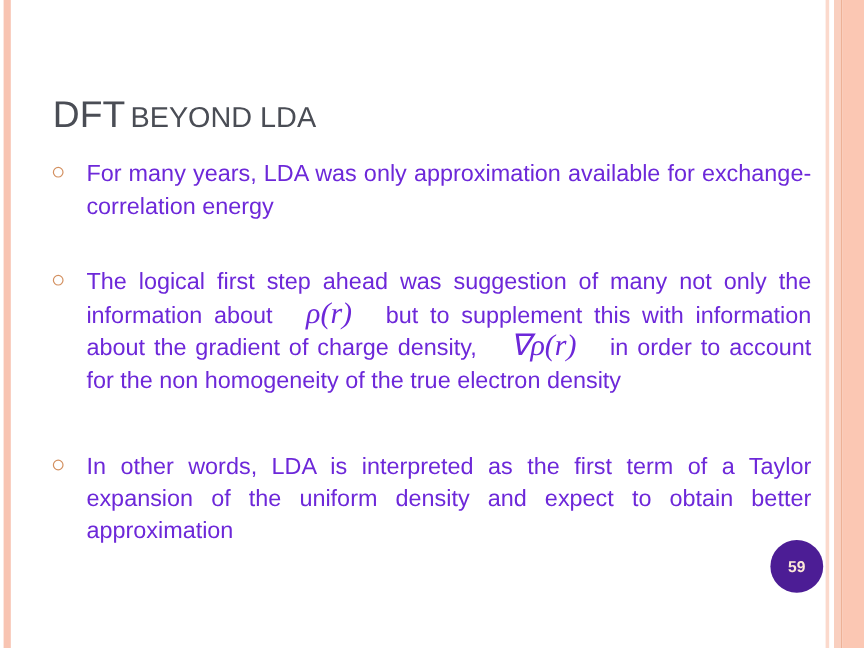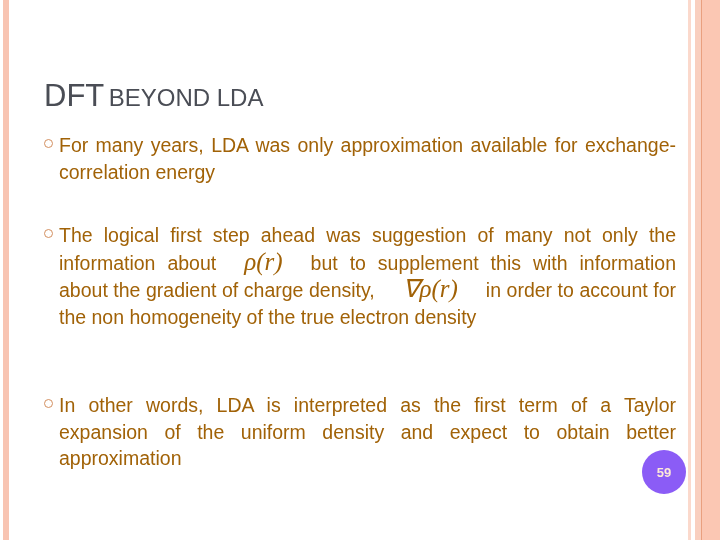--- a/index.html
+++ b/index.html
@@ -7,23 +7,23 @@
   .left-stripe { position:absolute; left:3px; top:0; width:6px; height:540px; background:#f8c4b2; }
   .rs1 { position:absolute; left:688px; top:0; width:3px; height:540px; background:#fbd9cc; }
   .rs2 { position:absolute; left:695px; top:0; width:6px; height:540px; background:#f9cfbf; }
   .rs3 { position:absolute; left:701px; top:0; width:1px; height:540px; background:#e9a07f; }
   .rs4 { position:absolute; left:702px; top:0; width:18px; height:540px; background:#fbc7b3; }
   .title { position:absolute; left:44px; top:78px; color:#4a4d55; white-space:nowrap; }
   .title .big { font-size:31px; }
   .title .small { font-size:24px; }
   .bullet { position:absolute; left:44px; width:632px; }
   .bullet .dot { position:absolute; left:0; top:7px; width:7px; height:7px; border:1.6px solid #d39060; border-radius:50%; }
-  .bullet .text { margin-left:15px; font-size:19.5px; line-height:26.5px; color:#a16207; text-align:justify; }
+  .bullet .text { margin-left:28px; font-size:19.5px; line-height:26.5px; color:#6d28d9; text-align:justify; }
   .math { font-family:"Liberation Serif", serif; font-style:italic; font-size:25px; display:inline-block; padding:0 28px; }
-  .page-badge { position:absolute; left:642px; top:450px; width:44px; height:44px; border-radius:50%; background:#8b5cf6; color:#fde8d8; font-size:13px; font-weight:bold; display:flex; align-items:center; justify-content:center; }
+  .page-badge { position:absolute; left:642px; top:450px; width:44px; height:44px; border-radius:50%; background:#4c1d95; color:#fde8d8; font-size:13px; font-weight:bold; display:flex; align-items:center; justify-content:center; }
 </style>
 </head>
 <body>
 
 <div class="left-stripe"></div>
 <div class="rs1"></div>
 <div class="rs2"></div>
 <div class="rs3"></div>
 <div class="rs4"></div>
 
@@ -35,18 +35,18 @@
 <div class="bullet" style="top:132px;">
   <span class="dot"></span>
   <div class="text">For many years, LDA was only approximation available for exchange-correlation energy</div>
 </div>
 
 <div class="bullet" style="top:222px;">
   <span class="dot"></span>
   <div class="text"><span>The logical first step ahead was suggestion of many not only the information about</span><span class="math">ρ(r)</span><span>but to supplement this with information about the gradient of charge density,</span><span class="math">∇ρ(r)</span><span>in order to account for the non homogeneity of the true electron density</span></div>
 </div>
 
-<div class="bullet" style="top:392px;">
+<div class="bullet" style="top:376px;">
   <span class="dot"></span>
   <div class="text">In other words, LDA is interpreted as the first term of a Taylor expansion of the uniform density and expect to obtain better approximation</div>
 </div>
 
 <div class="page-badge">59</div>
 
 </body></html>

